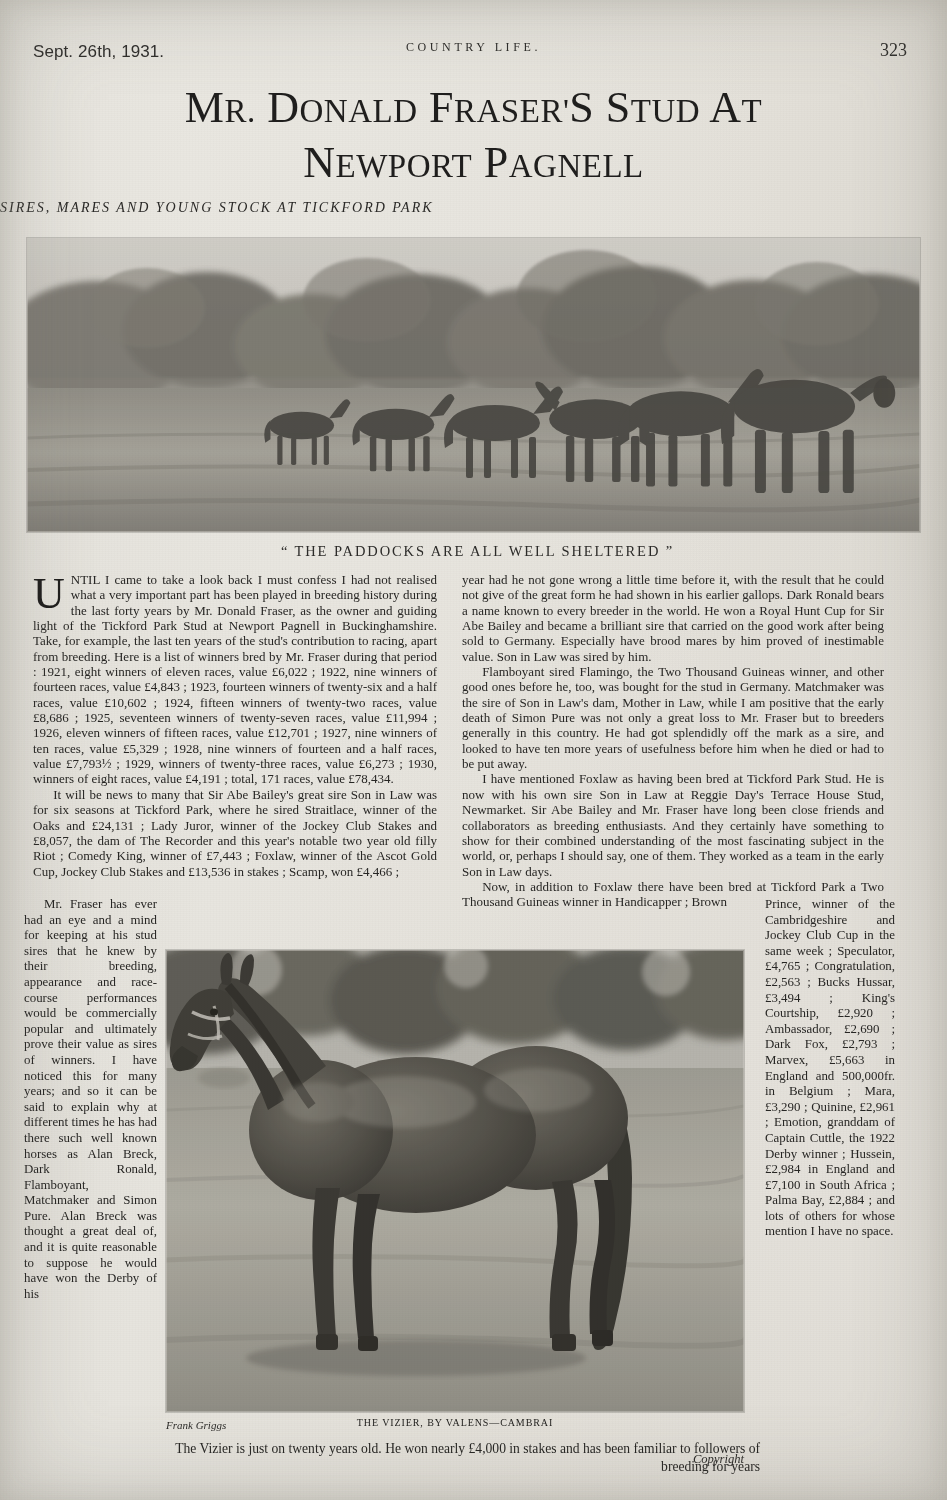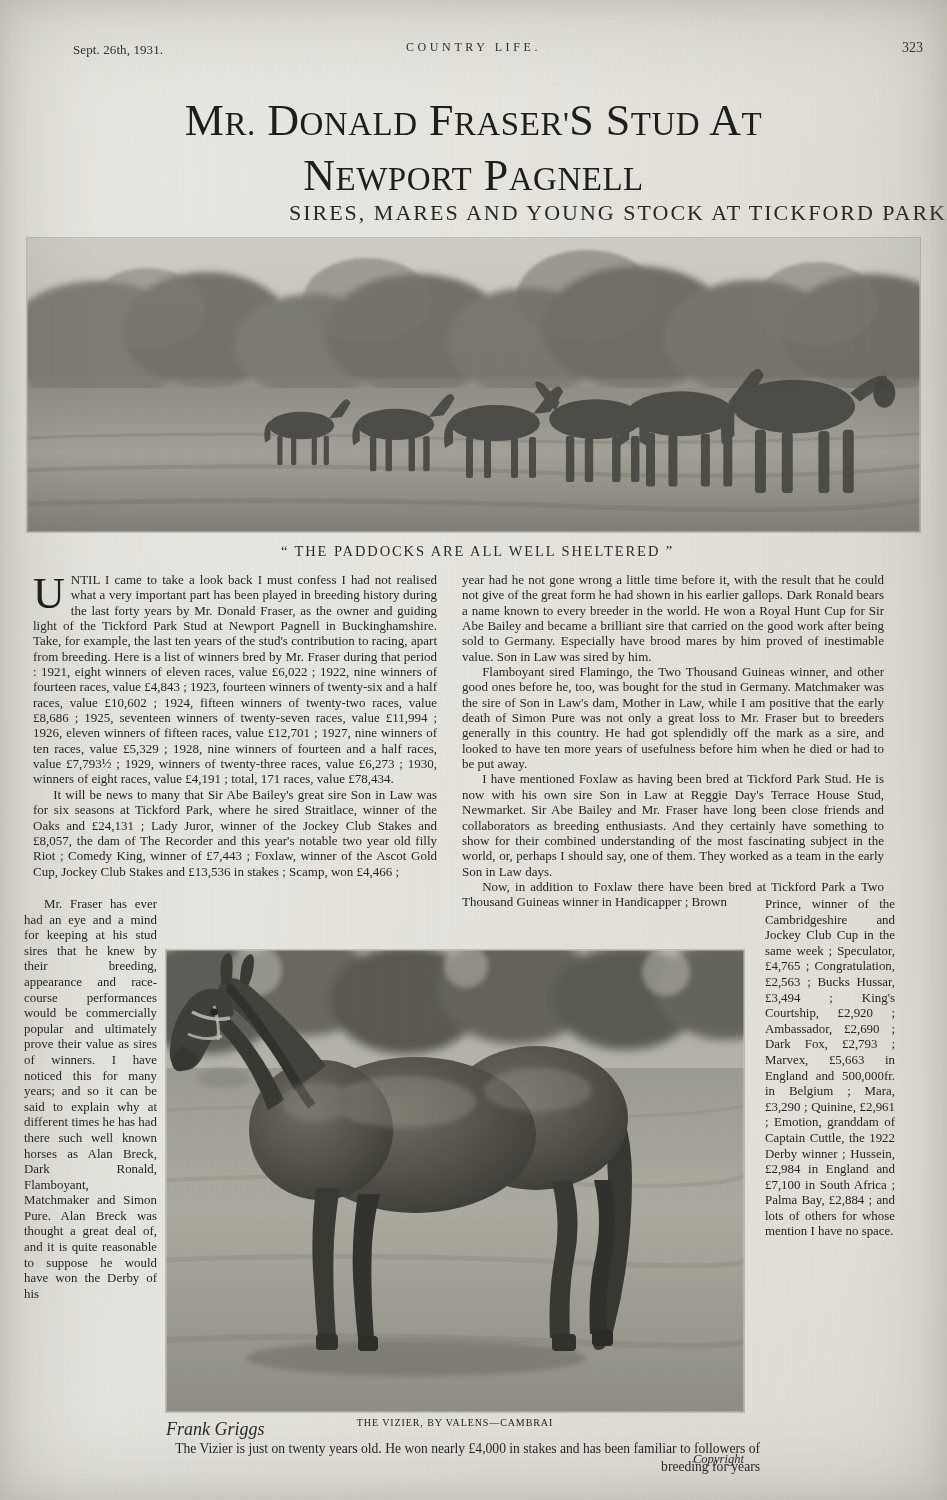--- a/index.html
+++ b/index.html
@@ -38,59 +38,58 @@
   }
 
   
   .runhead {
     position: absolute;
     top: 42px; left: 0; right: 0;
     height: 24px;
   }
   .rh-date {
     position:absolute; left: 33px; top: 0;
-    font-size: 13px; letter-spacing: .1px; color:#2f2e2c;
-    font-family:Liberation Serif, serif;
-    margin-left:40px;
+    font-size: 17px; letter-spacing: .1px; color:#2f2e2c;
+    font-family:Liberation Sans, sans-serif;
   }
   .rh-title {
     position:absolute; left:0; right:0; top:-2px;
     text-align:center;
     font-size: 12px;
     letter-spacing: 3.6px;
     color:#2d2c2a;
     font-family:"Liberation Serif", serif;
   }
   .rh-page {
-    position:absolute; right: 24px; top: -2px;
-    font-size: 14px; color:#2f2e2c;
+    position:absolute; right: 40px; top: -2px;
+    font-size: 18px; color:#2f2e2c;
   }
 
   
   .headline {
     position:absolute; left:0; right:0; top: 82px;
     text-align:center;
-    margin-top:13px;
   }
   .hl-line {
     font-size: 44px;
     line-height: 52px;
     letter-spacing: .5px;
     color: #1f1e1d;
     font-family: "Liberation Serif", "DejaVu Serif", serif;
     font-weight: 400;
   }
   .hl-line .cap { font-size: 44px; }
   .hl-line .sc  { font-size: 33px; }
   .subhead {
     position:absolute; left:0; right:0; top: 200px;
-    text-align:right;
-    font-size: 22px;
+    text-align:left;
+    font-size: 14px;
     letter-spacing: 2.0px;
     color: #2a2927;
+    font-style: italic;
   }
 
   
   .photo1 {
     position:absolute; left: 27px; top: 238px;
     width: 893px; height: 294px;
     overflow:hidden;
     background: #8c8a85;
     box-shadow: 0 0 0 1px rgba(60,58,54,.22);
   }
@@ -144,21 +143,21 @@
     overflow:hidden;
     background:#8d8b86;
     box-shadow: 0 0 0 1px rgba(60,58,54,.22);
   }
   .cap2-row {
     position:absolute; left: 166px; top: 1419px; width: 578px;
     height: 16px;
   }
   .cap2-credit {
     position:absolute; left:0; top:0;
-    font-style: italic; font-size: 18px; color:#2c2b29;
+    font-style: italic; font-size: 11px; color:#2c2b29;
   }
   .cap2-title {
     position:absolute; left:0; right:0; top:-2px;
     text-align:center; font-size: 10px; letter-spacing:.9px; color:#232220;
   }
   .cap2-copy {
     position:absolute; right:0; top:0;
     font-style: italic; font-size: 12.6px; color:#2c2b29;margin-top:33px;
   }
   .cap2-body {

